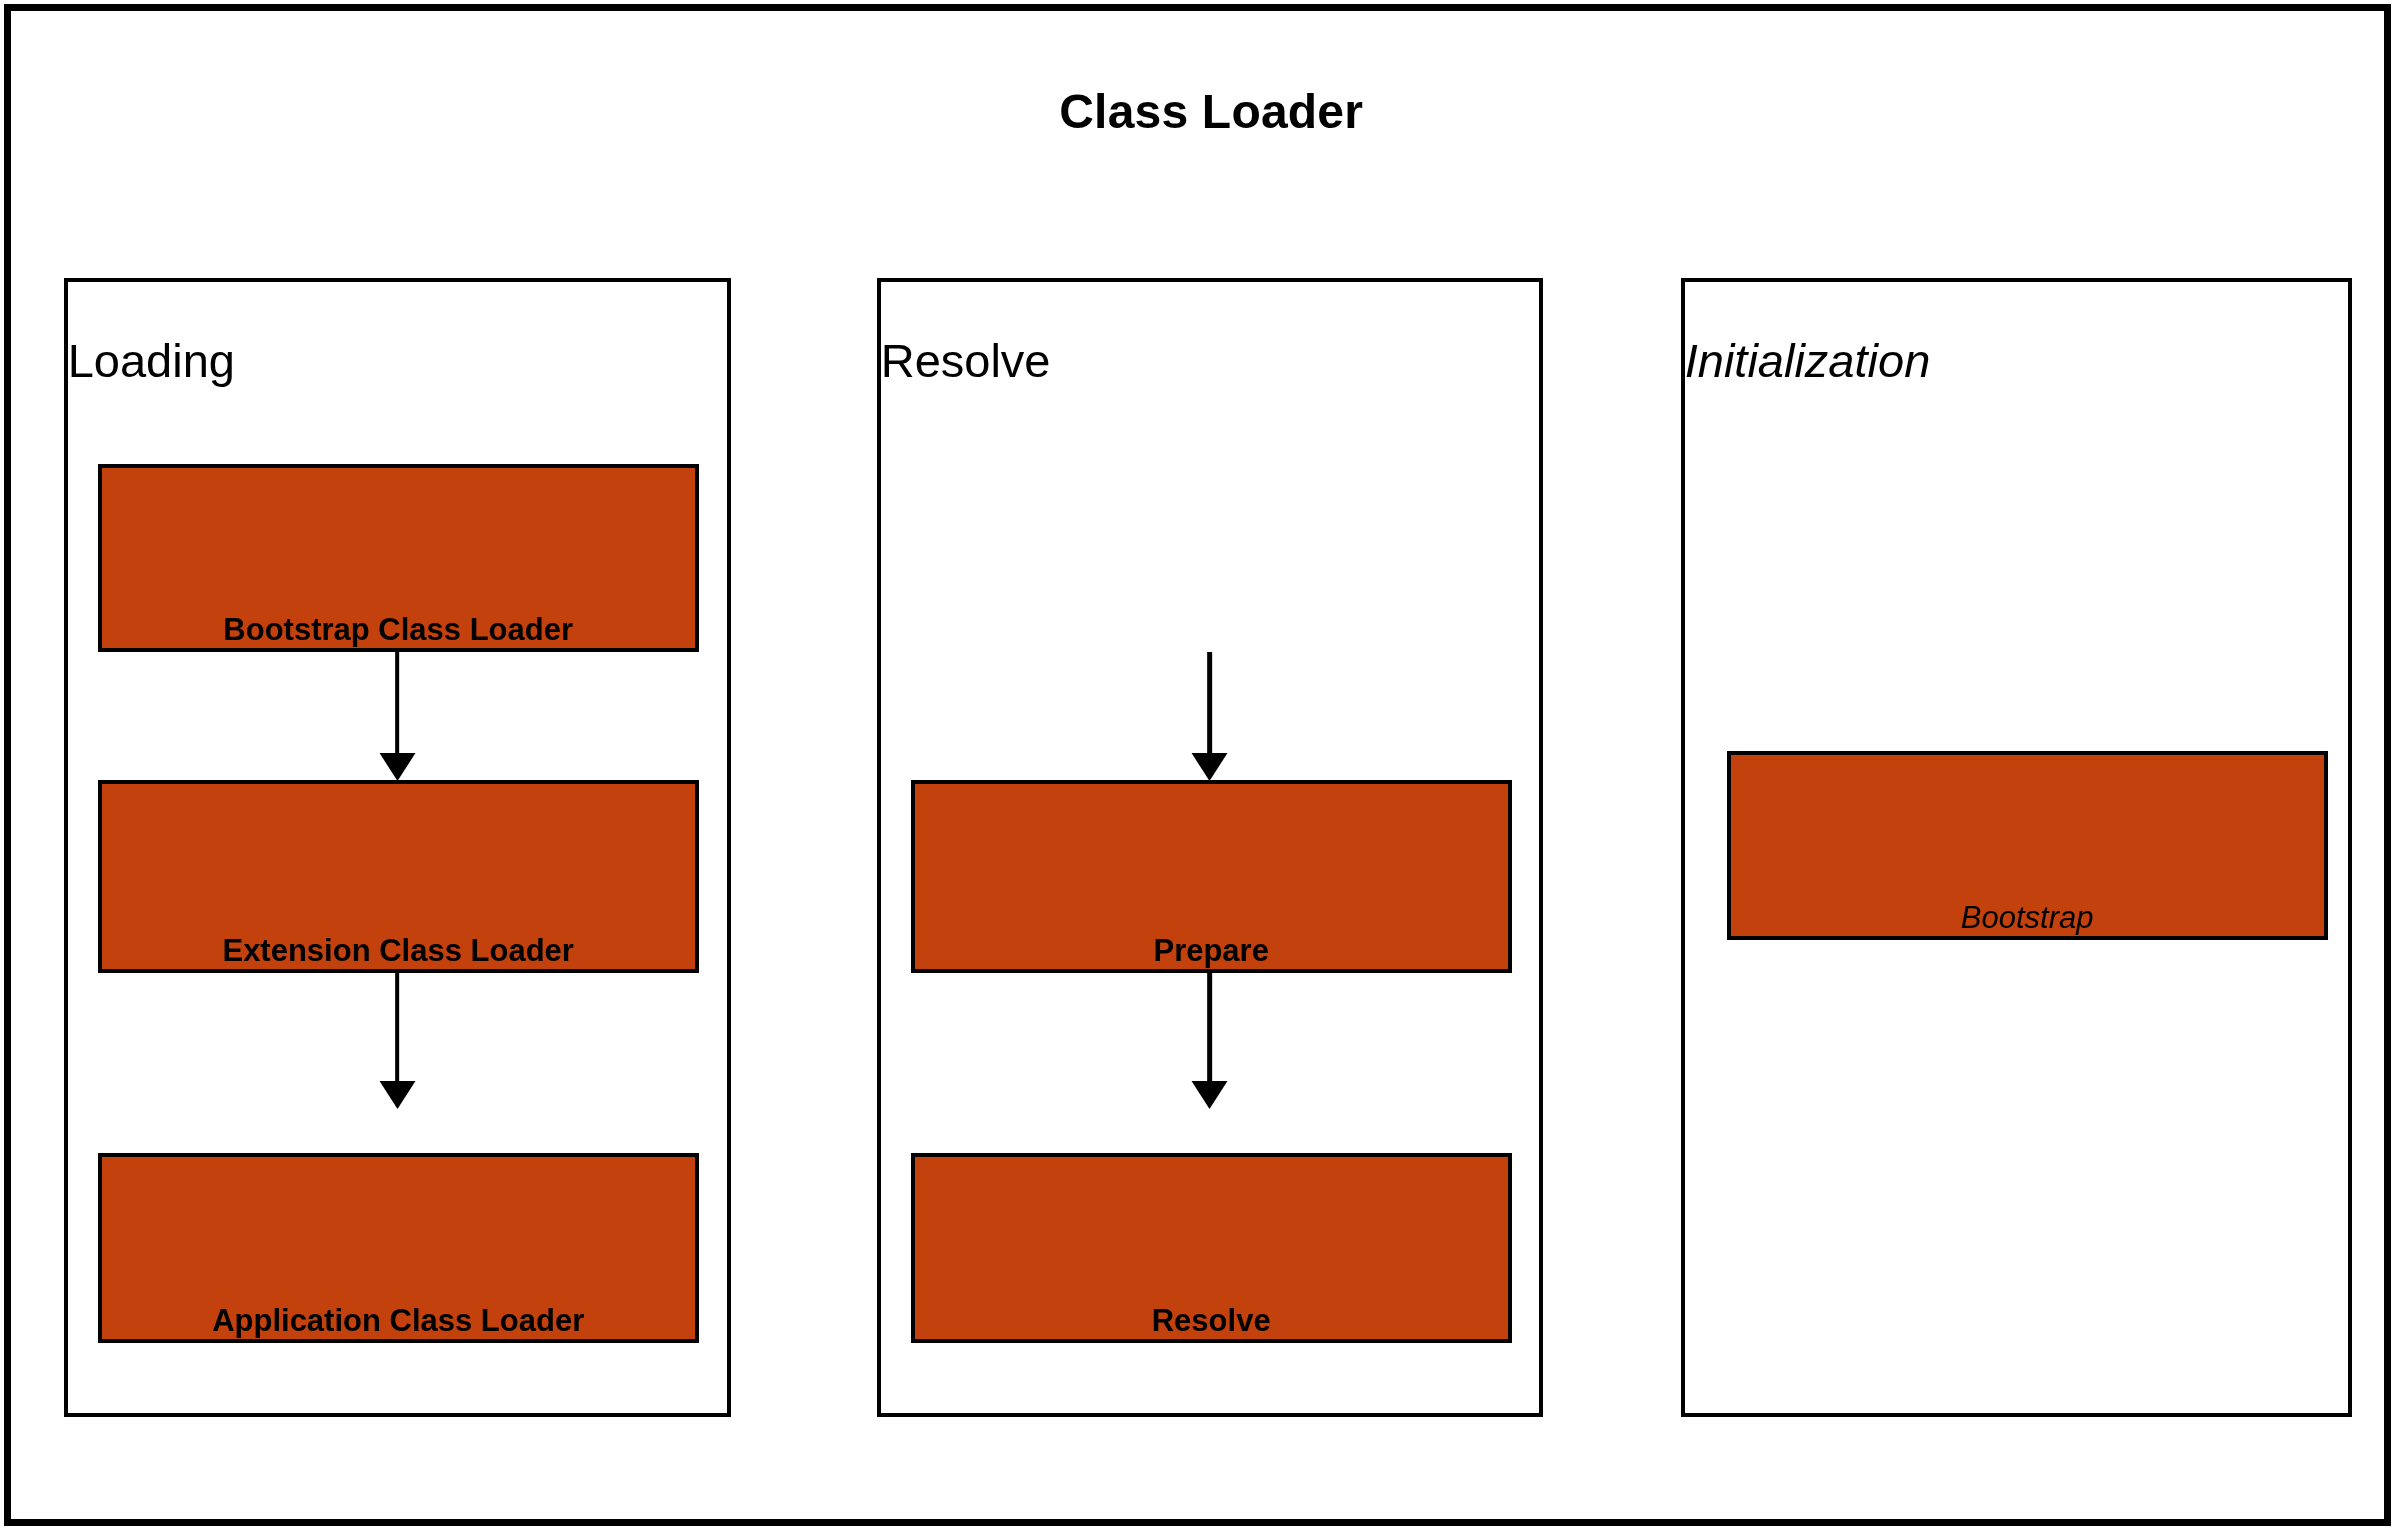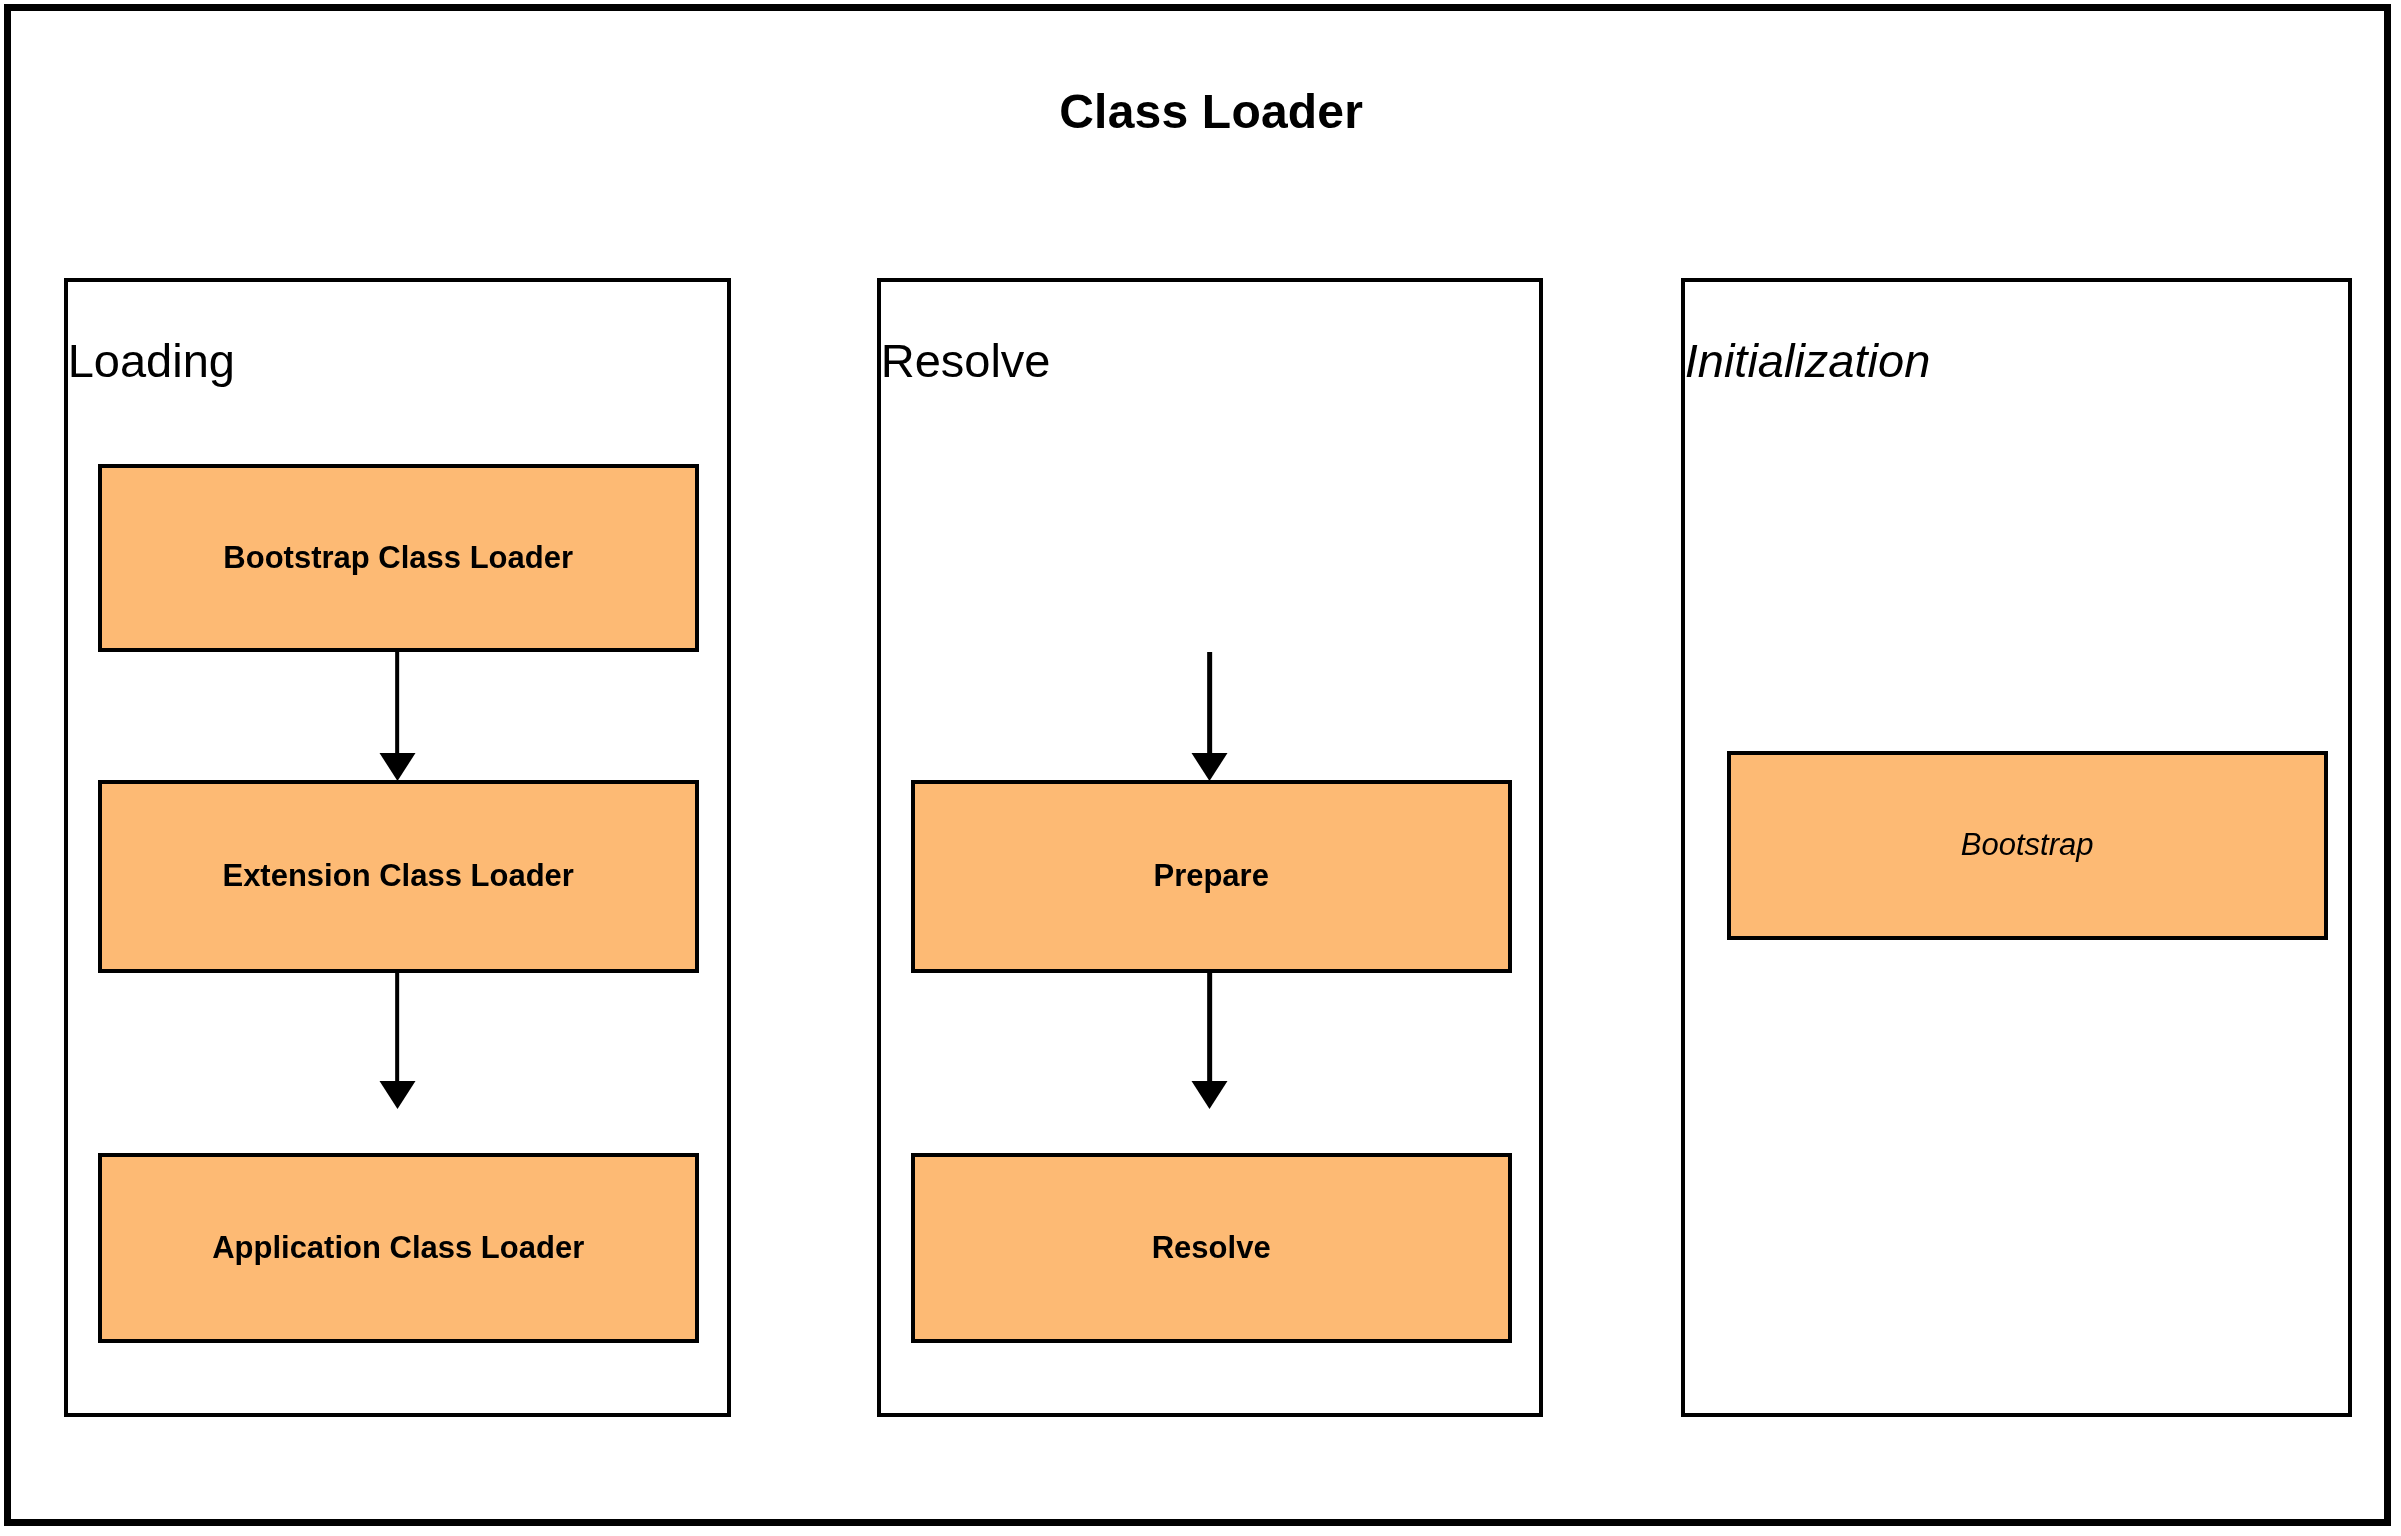--- a/index.html
+++ b/index.html
@@ -71,23 +71,23 @@
     font-weight: 400;
     color: #000000;
     line-height: 1.1;
   }
 
   
   .step-box {
     position: absolute;
     border: 4.7px solid #000000;
     box-sizing: border-box;
-    background: #fdba74;
+    background: #c2410c;
     display: flex;
-    align-items: center;
+    align-items: flex-end;
     justify-content: center;
   }
   .step-label {
     font-size: 31px;
     font-weight: 700;
     color: #000000;
     text-align: center;
     line-height: 1.15;
     white-space: nowrap;
   }

